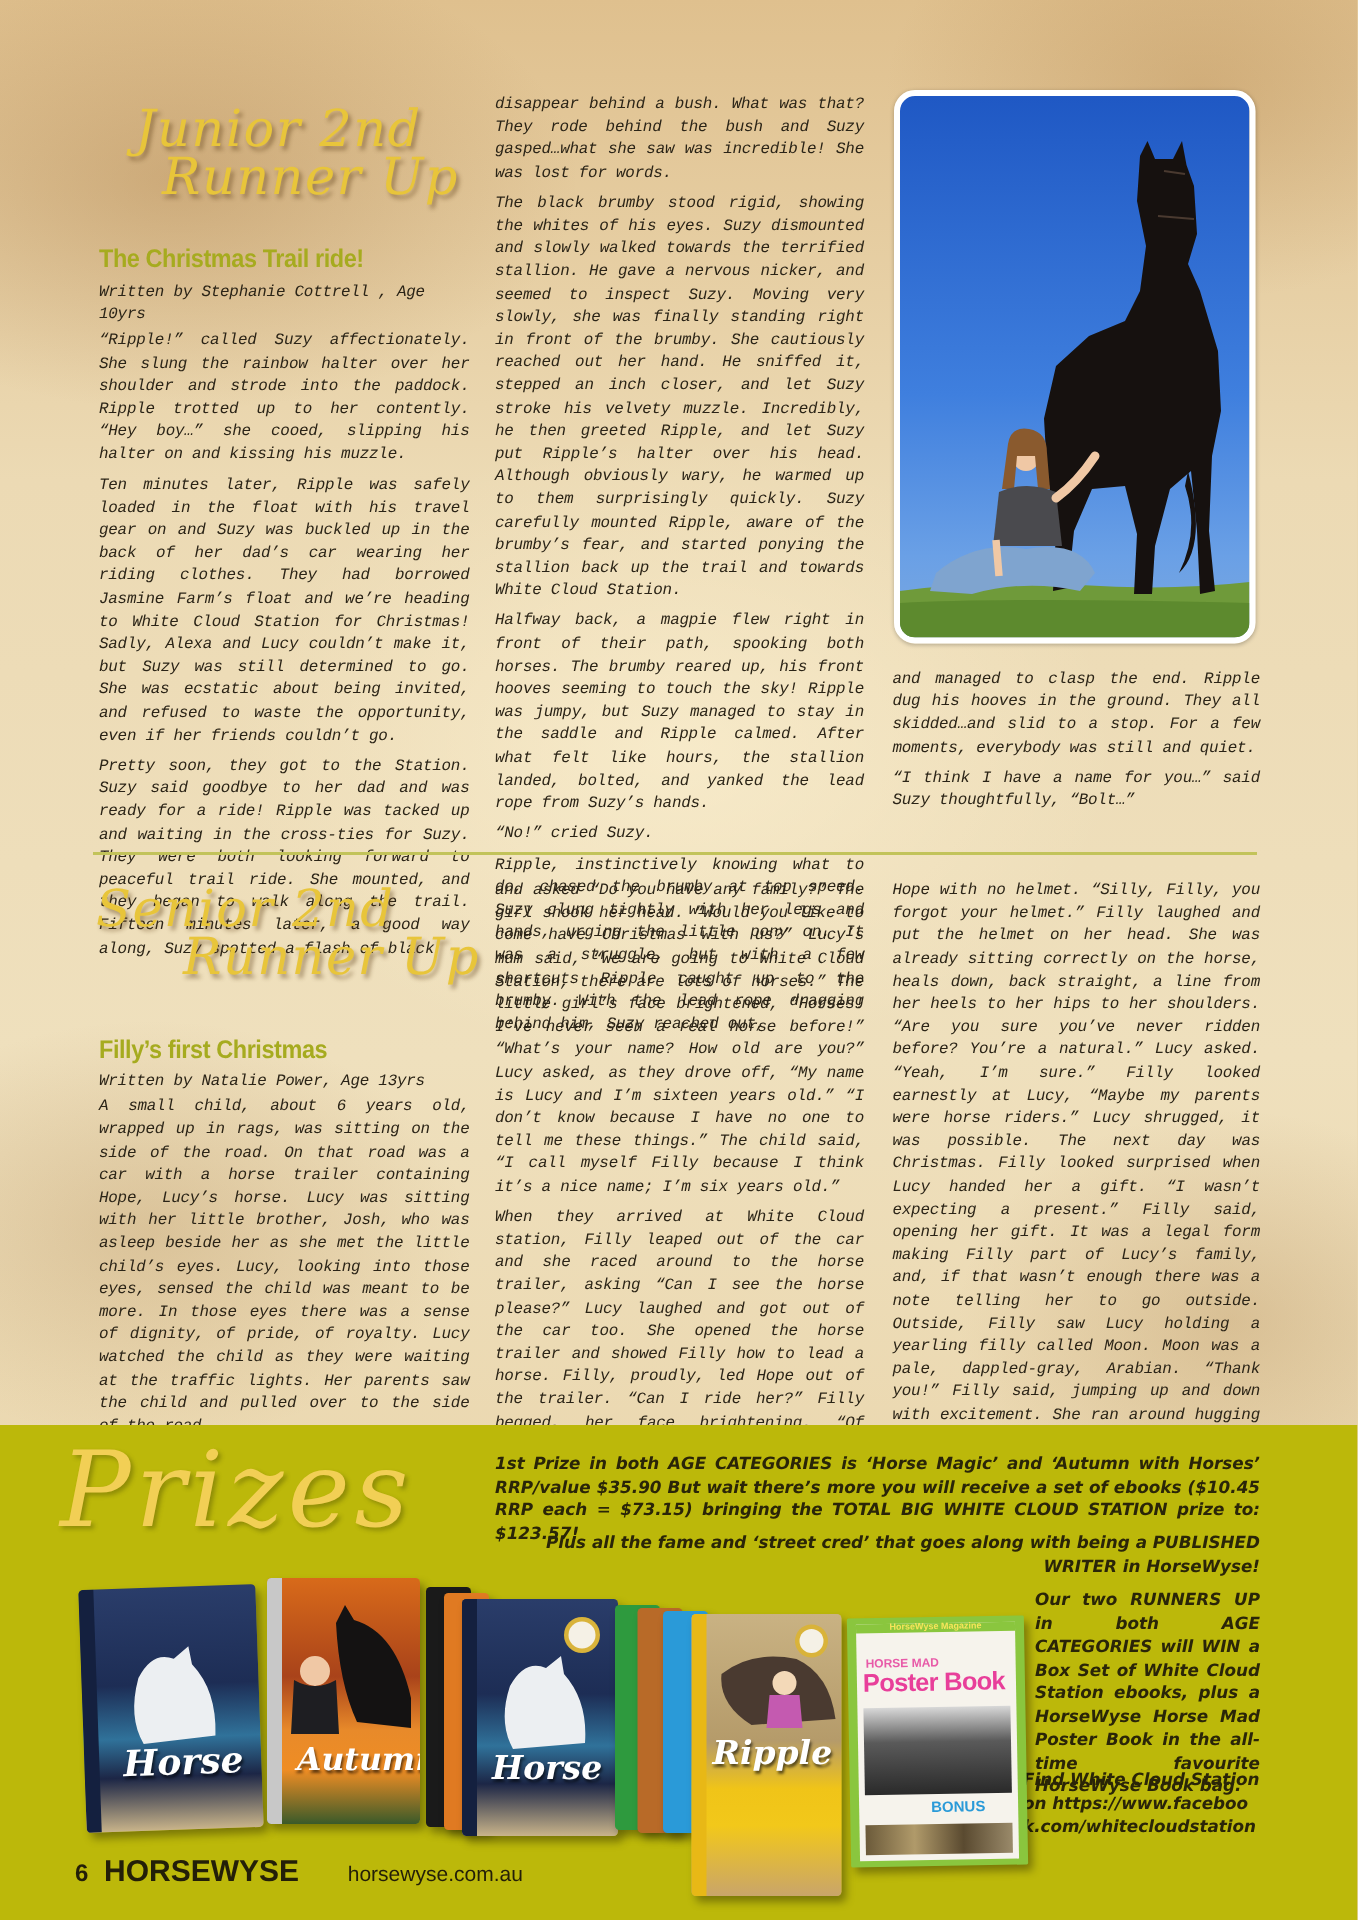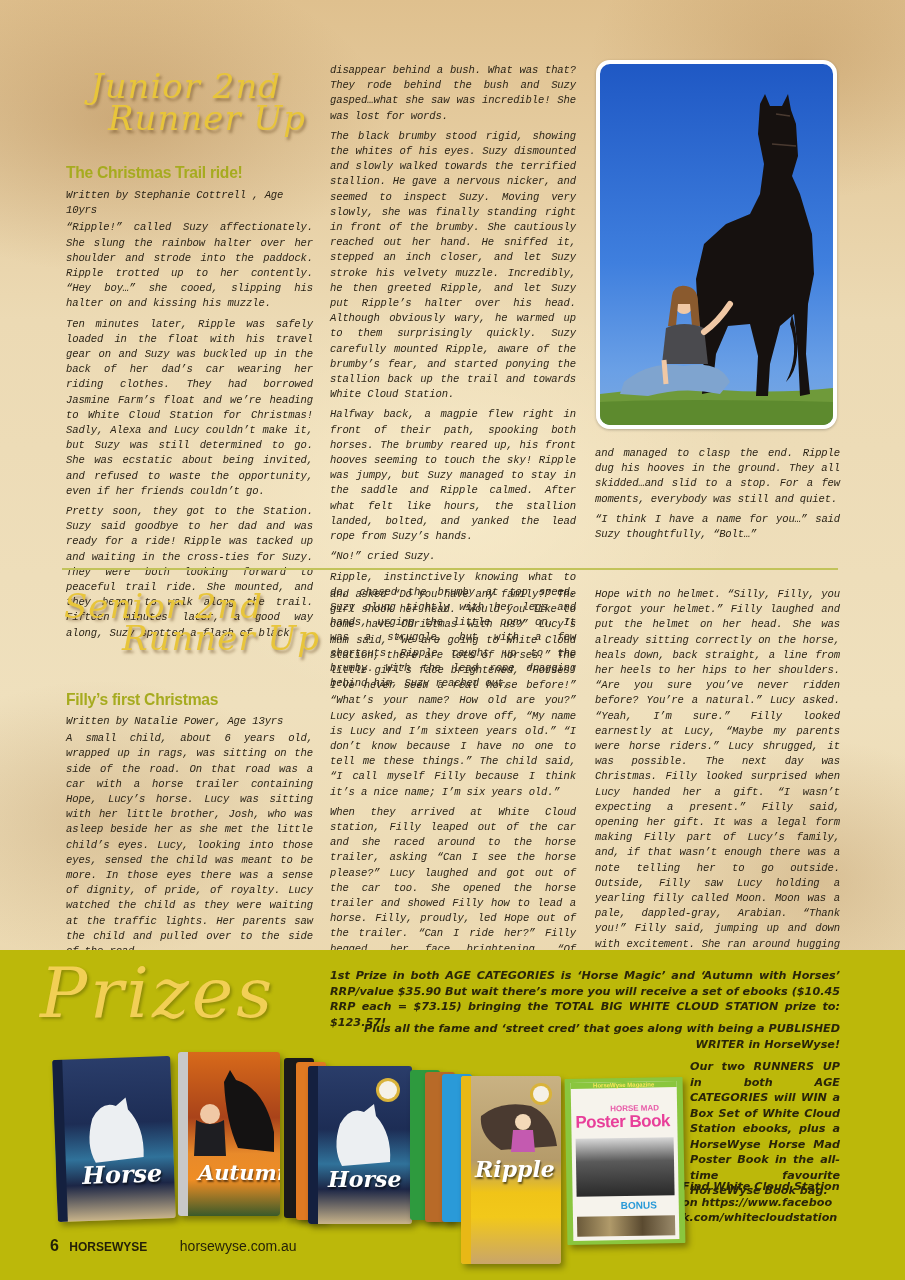--- a/index.html
+++ b/index.html
@@ -228,25 +228,25 @@
     <path d="M52 54 L72 54 L74 76 L50 76 Z" fill="#c45ab0"></path>
     <circle cx="80" cy="18" r="11" fill="#d9b33a"></circle>
     <circle cx="80" cy="18" r="8" fill="#f5f1e6"></circle>
   </svg>
   <div class="cover-title" style="left:14px; top:80px; font-size:22px;">Ripple</div>
 </div>
 
 <div class="book" style="left:566px; top:1078px; width:118px; height:166px; background:#8ac63e; transform:rotate(-1deg); border-radius:1px;">
   <div style="position:absolute; left:6px; top:4px; width:106px; height:158px; background:#f6f3ec;">
     <div style="position:absolute; left:0; top:0; width:106px; background:#8ac63e; color:#f7e55a; font-size:6px; text-align:center; font-family:'Liberation Sans',sans-serif; font-weight:bold;">HorseWyse Magazine</div>
-    <div style="position:absolute; left:6px; top:22px; color:#e85aa8; font-size:8px; font-weight:bold; font-family:'Liberation Sans',sans-serif;margin-left:33px;">HORSE MAD</div>
+    <div style="position:absolute; left:6px; top:22px; color:#e85aa8; font-size:8px; font-weight:bold; font-family:'Liberation Sans',sans-serif;">HORSE MAD</div>
     <div style="position:absolute; left:4px; top:30px; color:#e83f9a; font-size:17px; font-weight:bold; font-family:'Liberation Sans',sans-serif; letter-spacing:-0.5px;">Poster Book</div>
     <div style="position:absolute; left:4px; top:56px; width:98px; height:58px; background:linear-gradient(180deg,#d8d8d8 0%,#5a5a5a 40%,#2a2a2a 100%);"></div>
     <div style="position:absolute; left:48px; top:118px; color:#2a9ad8; font-size:10px; font-weight:bold; font-family:'Liberation Sans',sans-serif;">BONUS</div>
     <div style="position:absolute; left:4px; top:134px; width:98px; height:20px; background:linear-gradient(90deg,#6b5a3a,#b09a6a,#5a4a30,#9a8a6a);"></div>
   </div>
 </div>
 
 <div class="footer">
   <span style="font-size:16px; font-weight:bold; margin-right:6px;">6</span>
-  <span style="font-size:12px; font-weight:bold;text-align:center;">HORSEWYSE</span>
+  <span style="font-size:20px; font-weight:bold;text-align:center;">HORSEWYSE</span>
   <span style="font-size:14px;padding-left:28px;">horsewyse.com.au</span>
 </div>
 
 </body></html>

